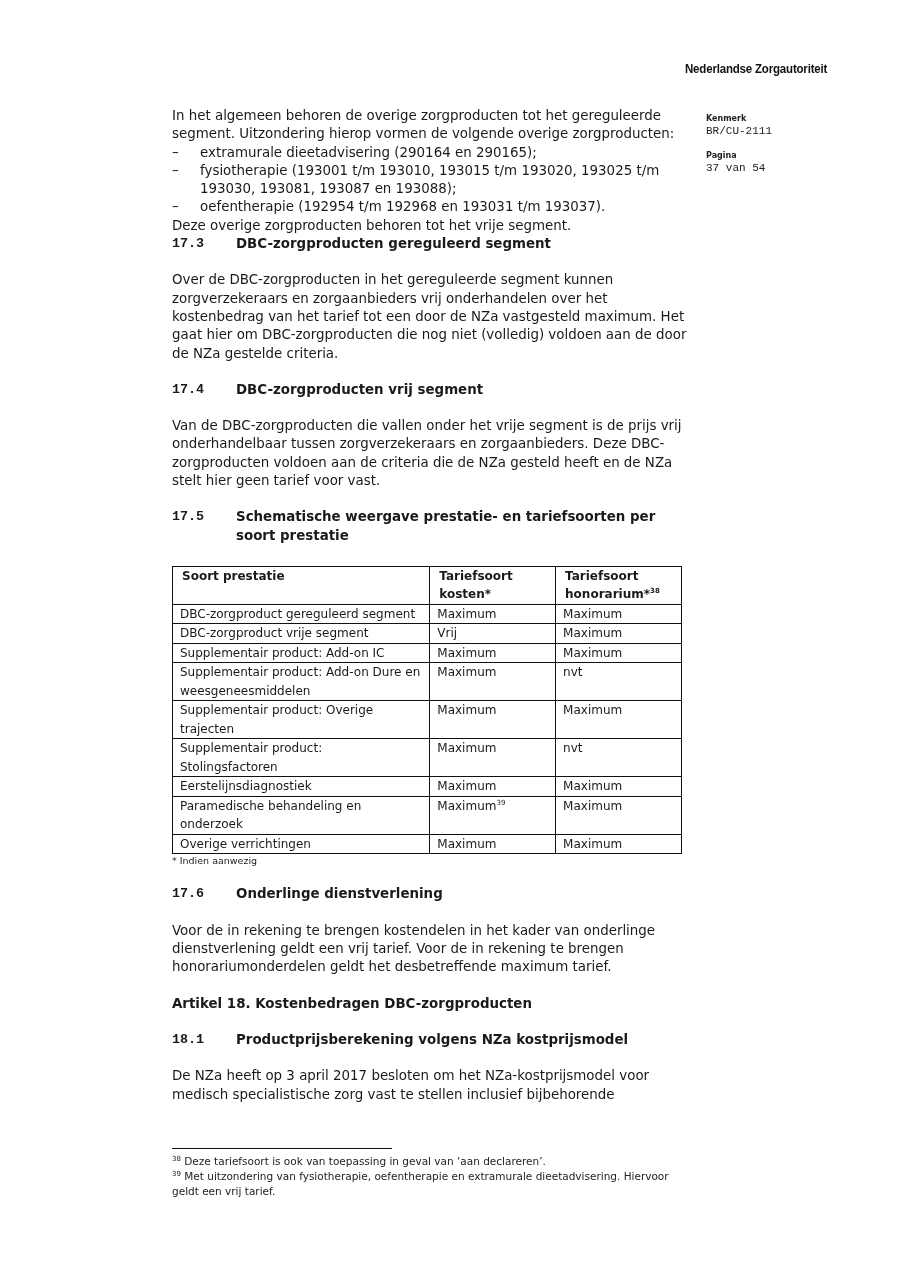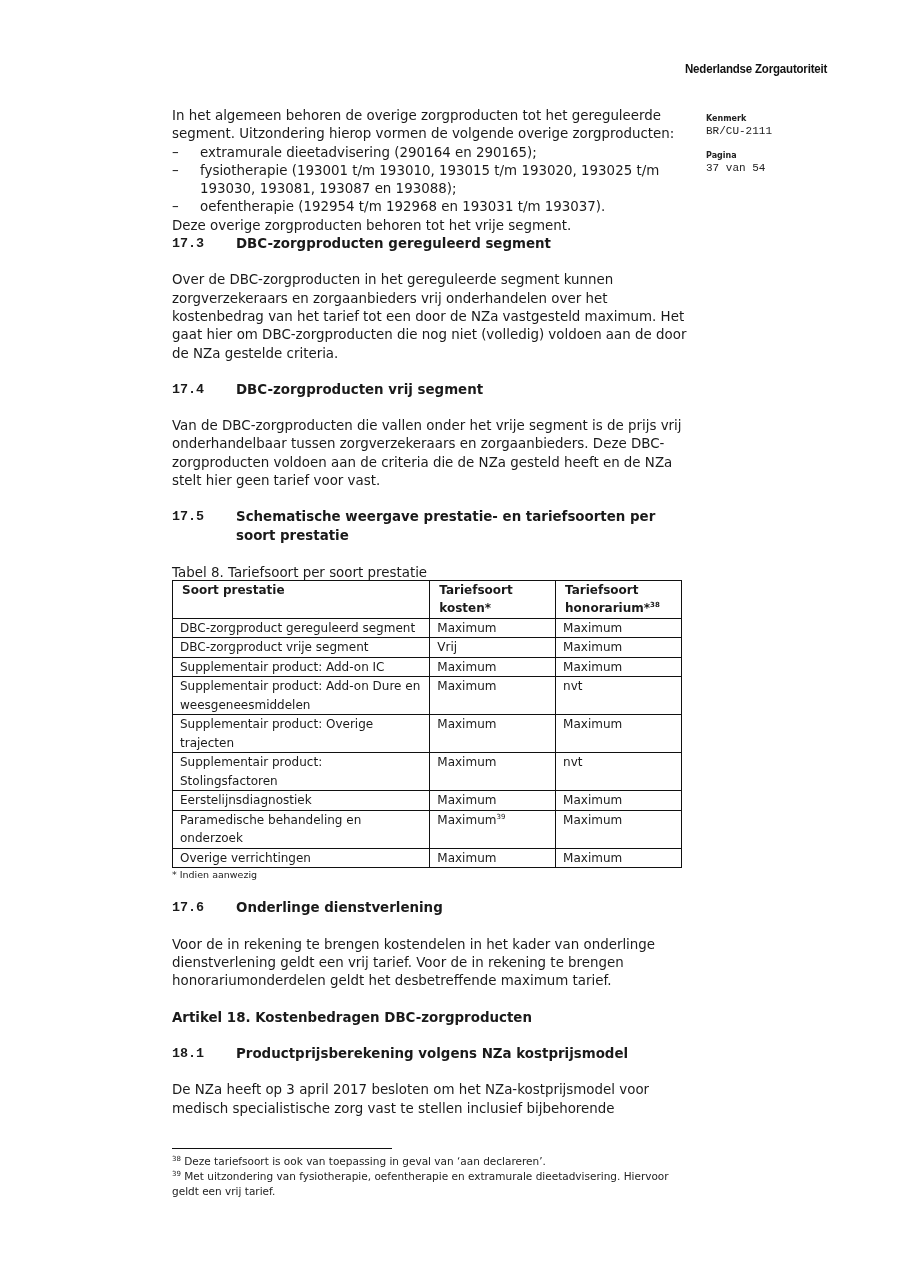--- a/index.html
+++ b/index.html
@@ -92,21 +92,20 @@
   <div class="gap-s"></div>
   <p>Van de DBC-zorgproducten die vallen onder het vrije segment is de prijs vrij onderhandelbaar tussen zorgverzekeraars en zorgaanbieders. Deze DBC-zorgproducten voldoen aan de criteria die de NZa gesteld heeft en de NZa stelt hier geen tarief voor vast.</p>
   <div class="gap-s"></div>
 
   <div class="heading">
     <span class="num">17.5</span>
     <span class="ttl">Schematische weergave prestatie- en tariefsoorten per soort prestatie</span>
   </div>
   <div style="height:21px;"></div>
 
-  <p class="caption">Tabel 8. Tariefsoort per soort prestatie</p>
   <table class="tariff">
     <colgroup>
         <col class="c1">
         <col class="c2">
         <col class="c3">
       </colgroup>
     <tbody>
         <tr>
       <th>Soort prestatie</th>
       <th>Tariefsoort kosten*</th>

